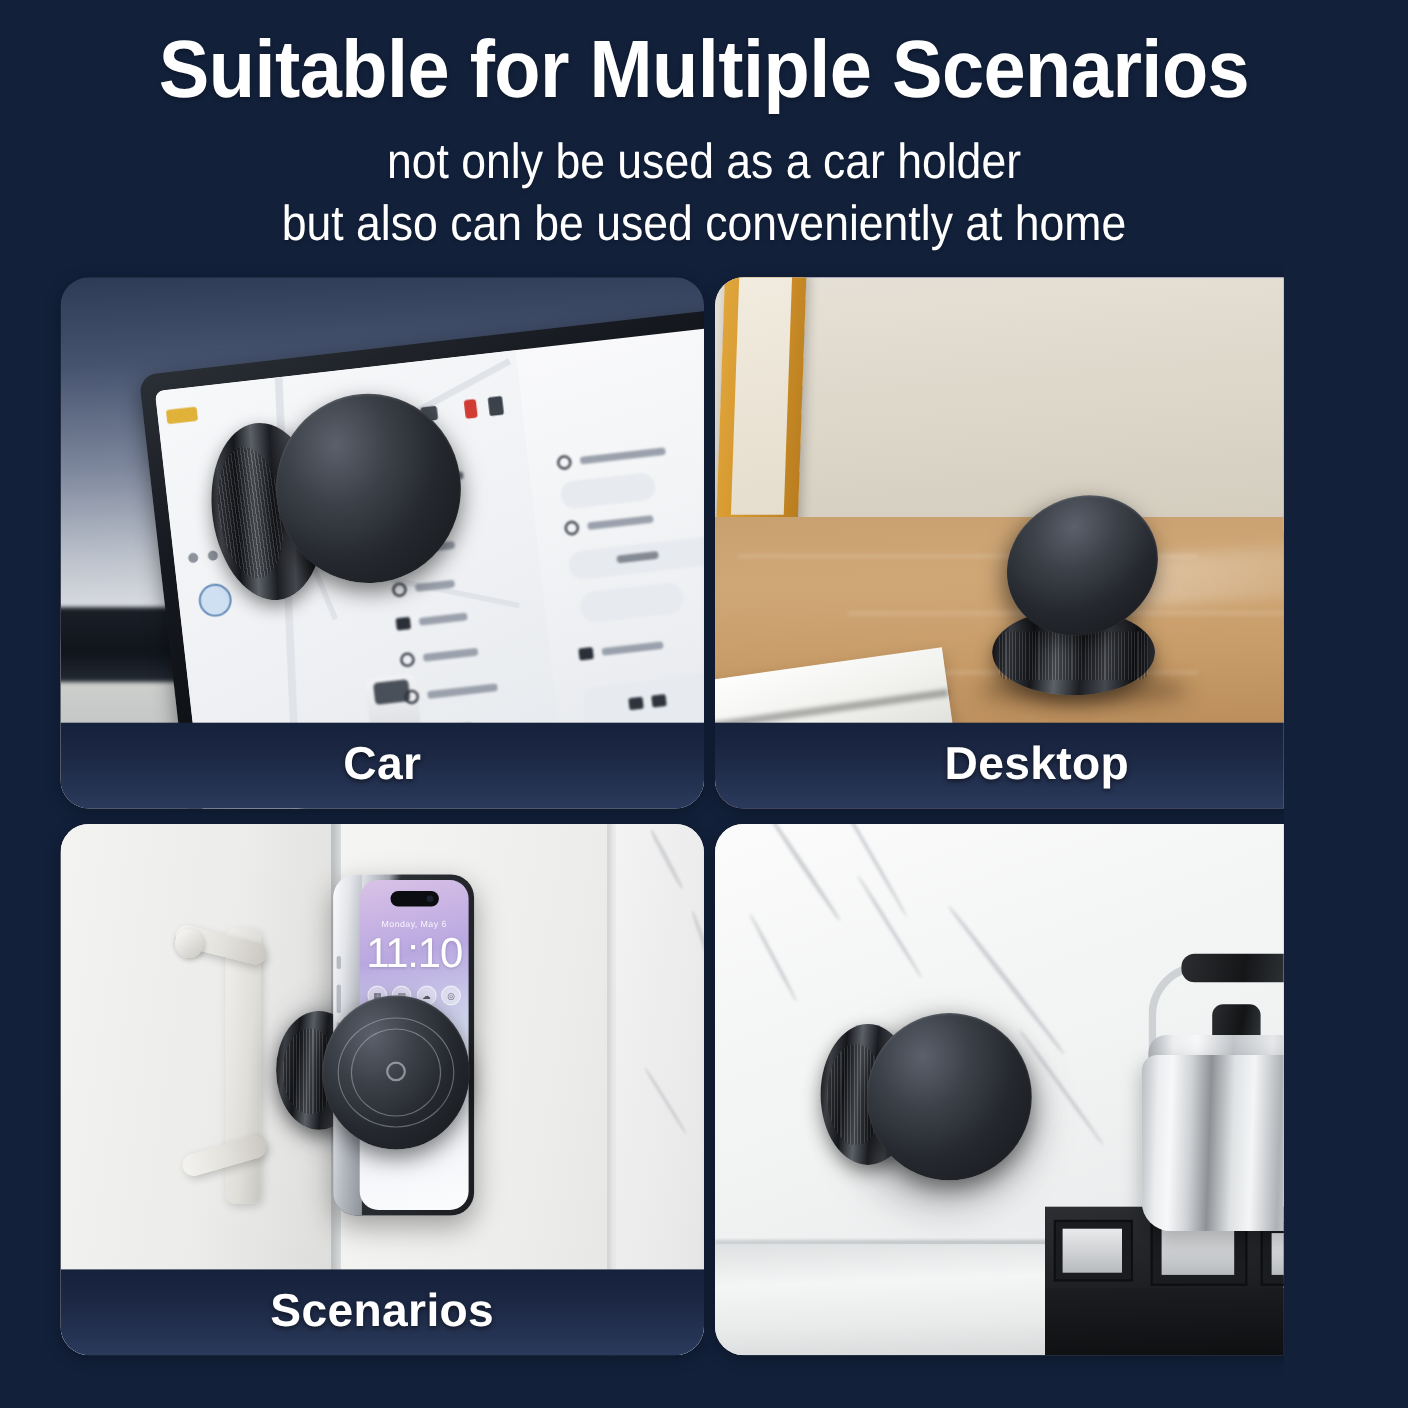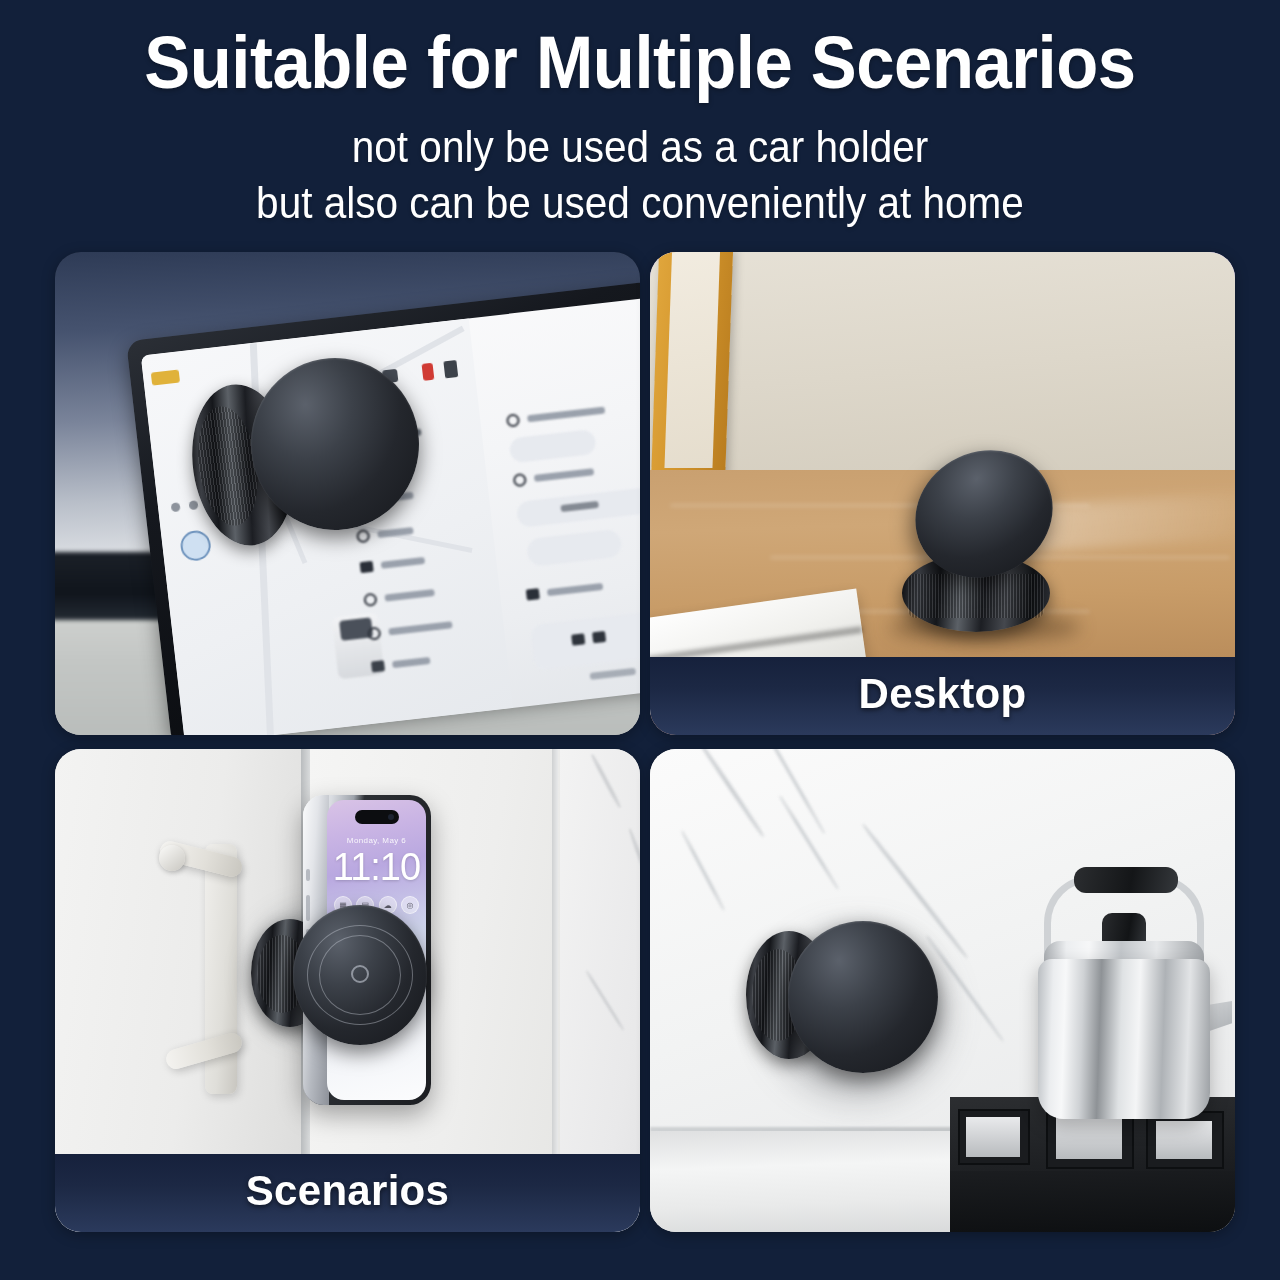--- a/index.html
+++ b/index.html
@@ -2,21 +2,21 @@
 <html><head>
 <meta charset="utf-8">
 <style>
   html,body{margin:0;padding:0;}
   body{
     width:1280px;height:1280px;overflow:hidden;
     font-family:"Liberation Sans",sans-serif;
     background:#12203a;
   }
   #page{
-    position:relative;width:1280px;height:1280px;overflow:hidden;
+    position:relative;width:1167px;height:1280px;overflow:hidden;
     background:
       linear-gradient(118deg,#1b2840 0%,#1d3352 18%,#215party 0%),
       linear-gradient(115deg,#1b2940 0%,#1f3a5d 22%,#24588a 48%,#2a6ca4 62%,#246196 78%,#1f4874 92%,#1d3a5e 100%);
   }
   
   #header{position:absolute;left:0;top:0;width:1280px;height:240px;}
   #title{
     position:absolute;left:0;top:26px;width:1280px;text-align:center;
     color:#fff;font-size:74px;font-weight:bold;line-height:1.0;
     letter-spacing:-0.5px;
@@ -426,20 +426,23 @@
             <div class="screen-row" style="left:410px;top:366px;">
               <div class="row-bar" style="width:46px;background:#a7adb6;"></div>
             </div>
           </div>
         </div>
 
         <div class="mount-base" style="left:138px;top:132px;width:100px;height:162px;transform:rotate(-8deg);"></div>
         <div class="mount-ribs" style="left:144px;top:154px;width:58px;height:120px;transform:rotate(-8deg);"></div>
         <div class="mount-face" style="left:196px;top:106px;width:168px;height:172px;transform:rotate(-4deg);"></div>
 
+        <div class="labelband">
+          <span class="labeltext">Car</span>
+        </div>
       </div>
     </div>
 
     <div class="card">
       <div class="scene" id="desk-scene">
         <div id="desk-wall"></div>
         <div id="desk-frame"></div>
         <div id="desk-top">
           <div class="desk-grain" style="left:20px;top:34px;width:420px;"></div>
           <div class="desk-grain" style="left:120px;top:86px;width:460px;"></div>

